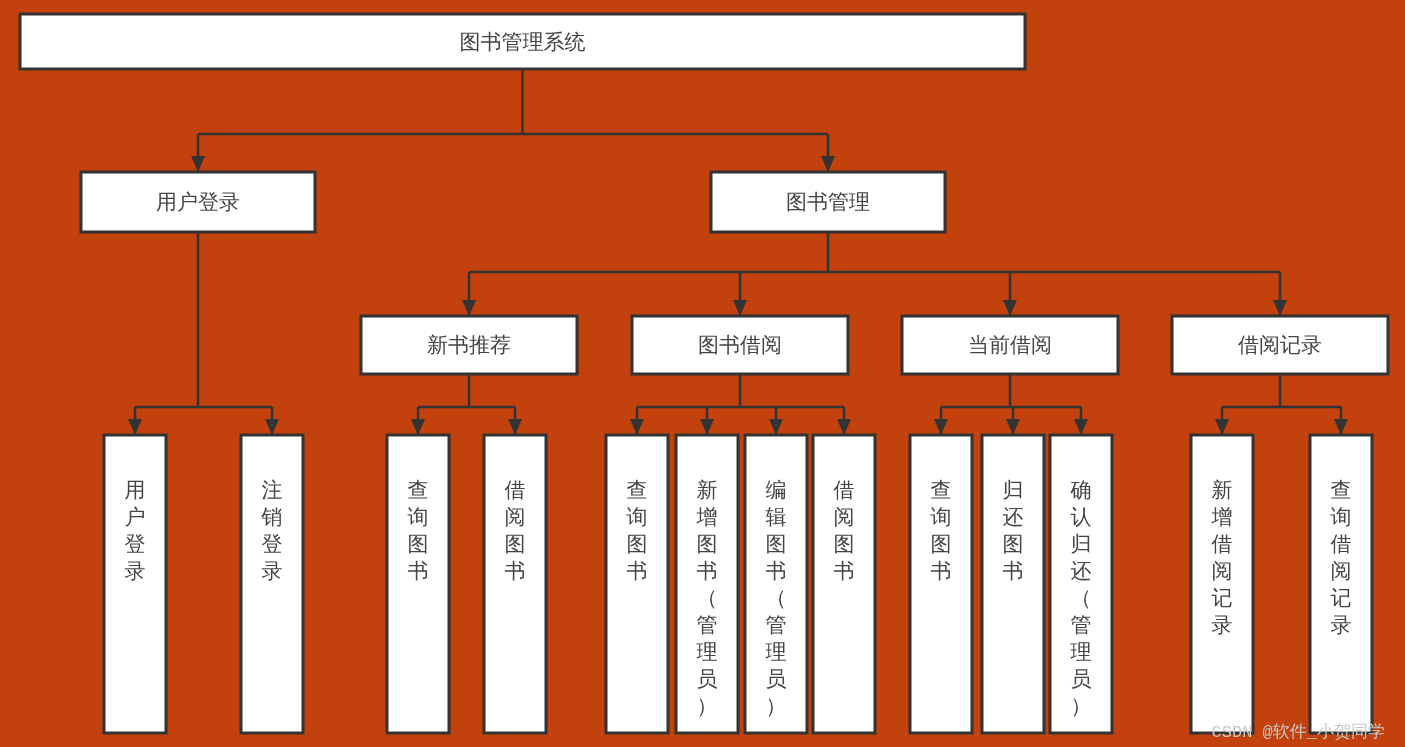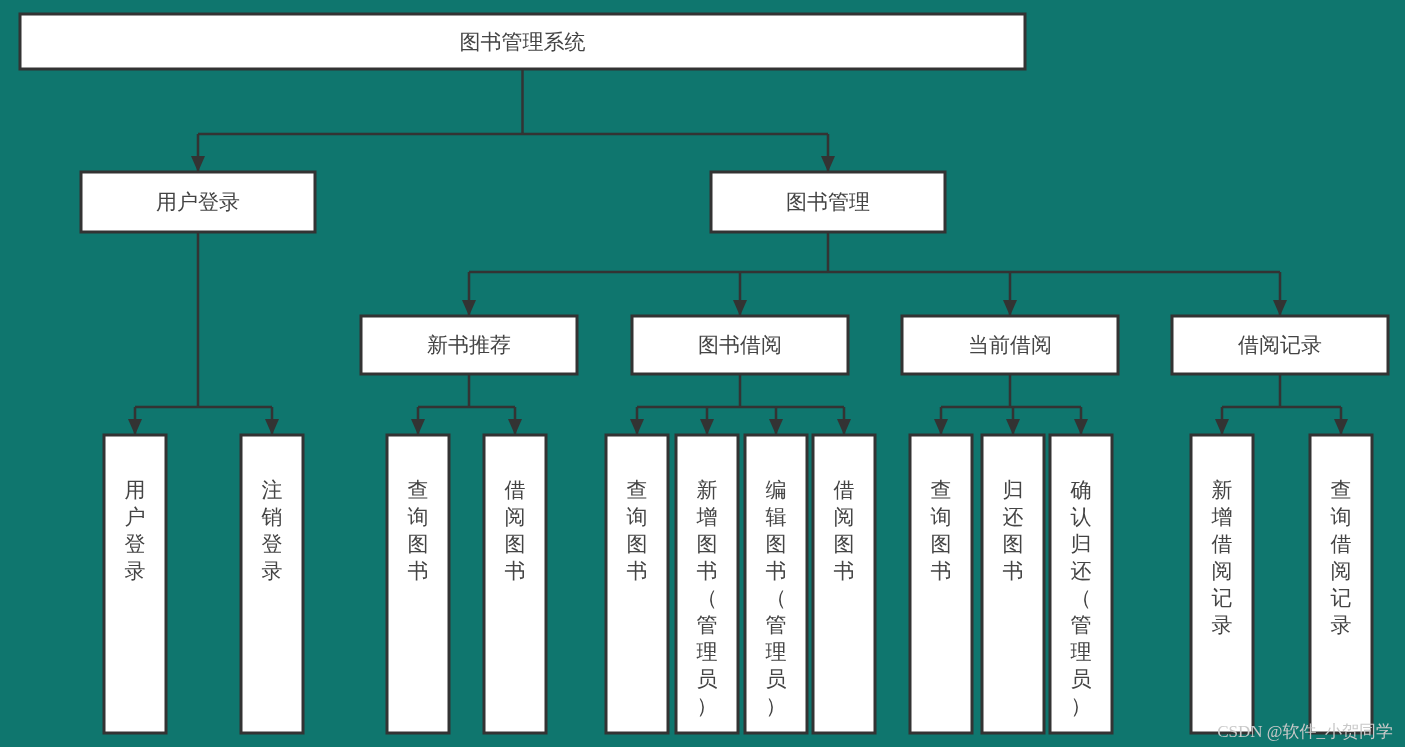--- a/index.html
+++ b/index.html
@@ -8,21 +8,21 @@
     padding: 0;
     background: #ffffff;
   }
   body {
     font-family: "DejaVu Sans", "Liberation Sans", sans-serif;
   }
   #diagram-root {
     position: relative;
     width: 1405px;
     height: 747px;
-    background: #0f766e;
+    background: #c2410c;
     overflow: hidden;
   }
   svg.diagram-canvas {
     position: absolute;
     top: 0;
     left: 0;
     width: 1405px;
     height: 747px;
     display: block;
   }
@@ -48,25 +48,25 @@
     stroke: #333333;
     stroke-width: 2.5;
     fill: none;
   }
   .arrow-head {
     fill: #333333;
     stroke: none;
   }
   .watermark-text {
     position: absolute;
-    right: 12px;
+    right: 20px;
     bottom: 4px;
     color: #c9c9c9;
     font-size: 17px;
-    font-family: Liberation Serif, serif;
+    font-family: Liberation Mono, monospace;
     white-space: nowrap;
     user-select: none;
   }
 </style>
 </head>
 <body>
 
 <div id="diagram-root">
 
   <svg class="diagram-canvas" viewBox="0 0 1405 747">

